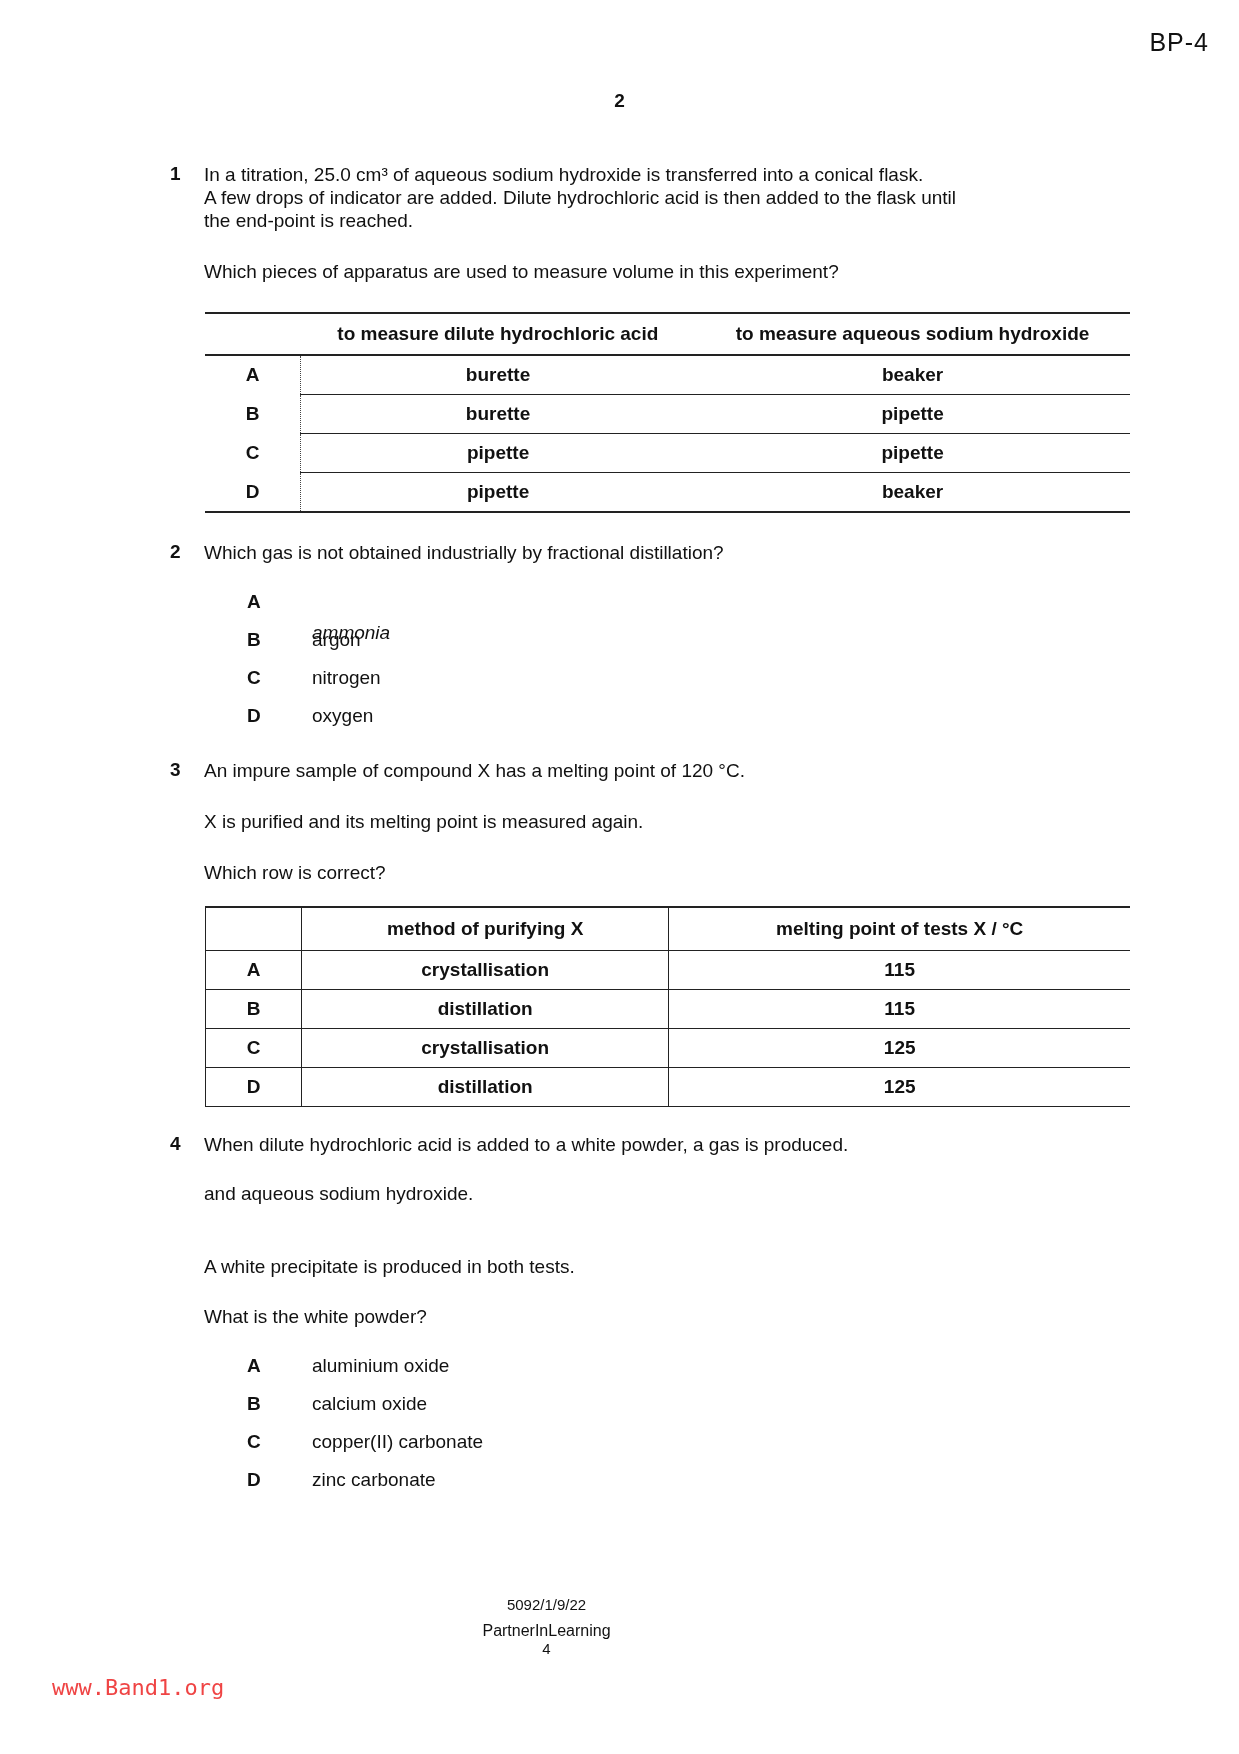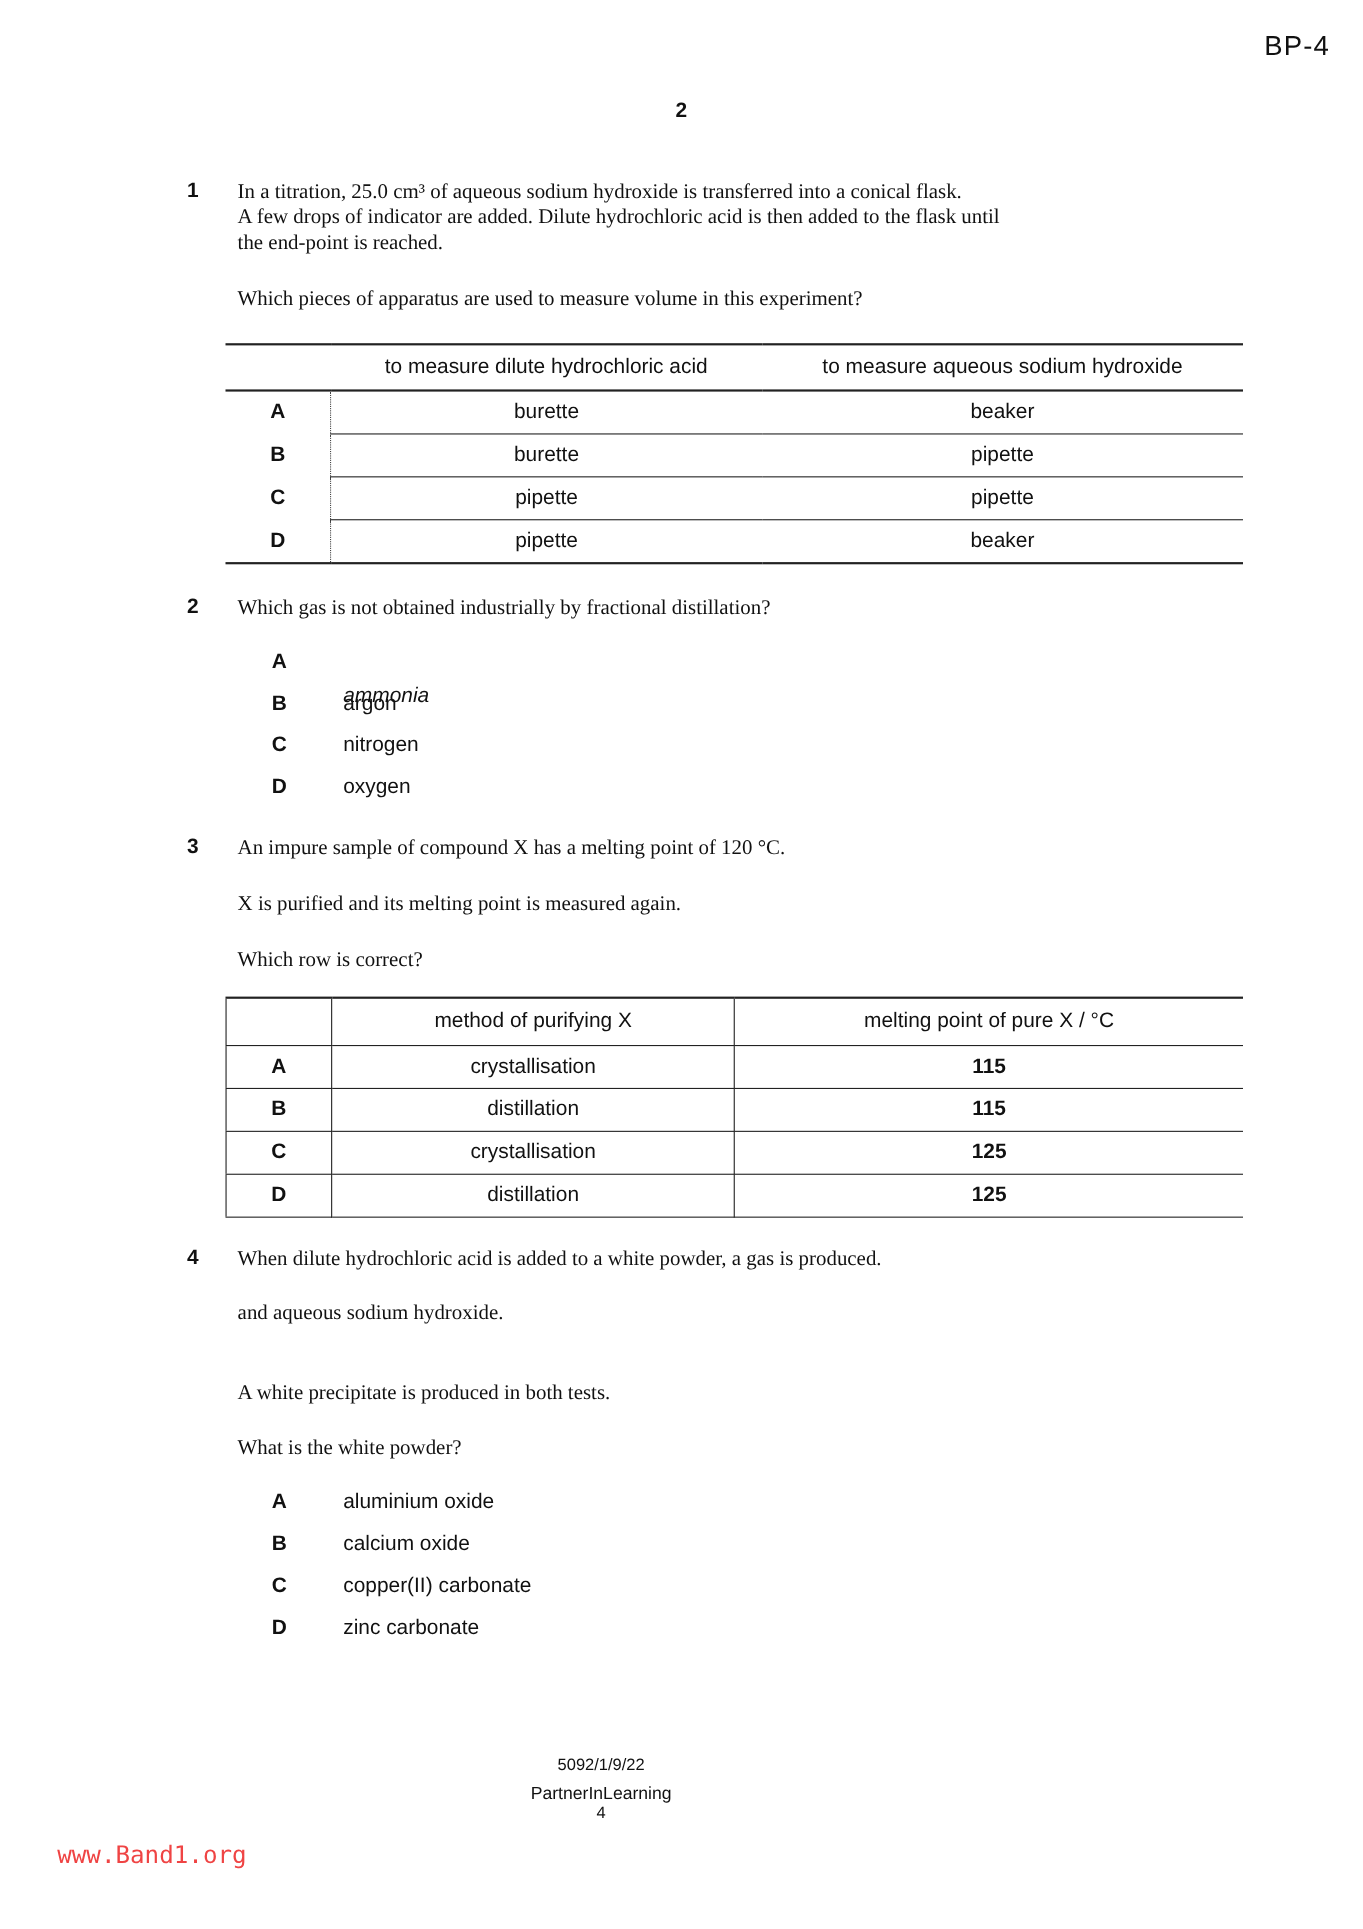--- a/index.html
+++ b/index.html
@@ -4,25 +4,25 @@
 <style>
   html, body { margin: 0; padding: 0; background: #ffffff; }
   body {
     width: 1239px; height: 1754px; position: relative; overflow: hidden;
     font-family: "Liberation Sans", sans-serif; color: #111; font-size: 19px;
   }
   .abs { position: absolute; }
   .code-top { right: 30px; top: 28px; font-size: 25px; letter-spacing: 1px; }
   .page-num { left: 0; width: 1239px; text-align: center; top: 90px; font-weight: bold; font-size: 19px; }
   .qnum { font-weight: bold; position: absolute; left: 170px; }
-  .qtext { position: absolute; left: 216px; line-height: 23px; font-family: Liberation Serif, serif; }
+  .qtext { position: absolute; left: 204px; line-height: 23px; }
   .opt-letter { position: absolute; left: 247px; font-weight: bold; }
   .opt-text { position: absolute; left: 312px; }
   table.mc { position: absolute; border-collapse: collapse; font-size: 19px; }
-  table.mc td, table.mc th { font-weight: normal; text-align: center; padding: 0; height: 38px; }
+  table.mc td, table.mc th { font-weight: bold; text-align: center; padding: 0; height: 38px; }
   table.mc td.letter { font-weight: bold; width: 95px; }
   #t1 { left: 205px; top: 312px; width: 925px; }
   #t1 tr.head th { border-top: 2px solid #222; border-bottom: 2px solid #222; height: 40px; }
   #t1 tr.row td { border-bottom: 1.5px solid #222; }
   #t1 tr.row td.letter { border-bottom: none; border-right: 1px dotted #444; }
   #t1 tr.row:last-child td { border-bottom: 2px solid #222; }
   #t2 { left: 205px; top: 906px; width: 925px; border-left: 1.5px solid #222; }
   #t2 th, #t2 td { border-bottom: 1.5px solid #222; }
   #t2 tr.head th { border-top: 2px solid #222; height: 42px; }
   #t2 td.c1, #t2 th.c1 { border-right: 1.5px solid #222; }
@@ -93,21 +93,21 @@
 <div>
   <div class="qnum" style="top:759px;">3</div>
   <div class="qtext" style="top:759px;">An impure sample of compound X has a melting point of 120 °C.</div>
   <div class="qtext" style="top:810px;">X is purified and its melting point is measured again.</div>
   <div class="qtext" style="top:861px;">Which row is correct?</div>
   <table class="mc" id="t2">
     <tbody>
         <tr class="head">
       <th class="blank"></th>
       <th class="c1">method of purifying X</th>
-      <th>melting point of pure X / °C</th>
+      <th>melting point of tests X / °C</th>
     </tr>
     <tr>
       <td class="letter">A</td>
       <td class="c1">crystallisation</td>
       <td style="font-weight:bold">115</td>
     </tr>
     <tr>
       <td class="letter">B</td>
       <td class="c1">distillation</td>
       <td style="font-weight:bold">115</td>

